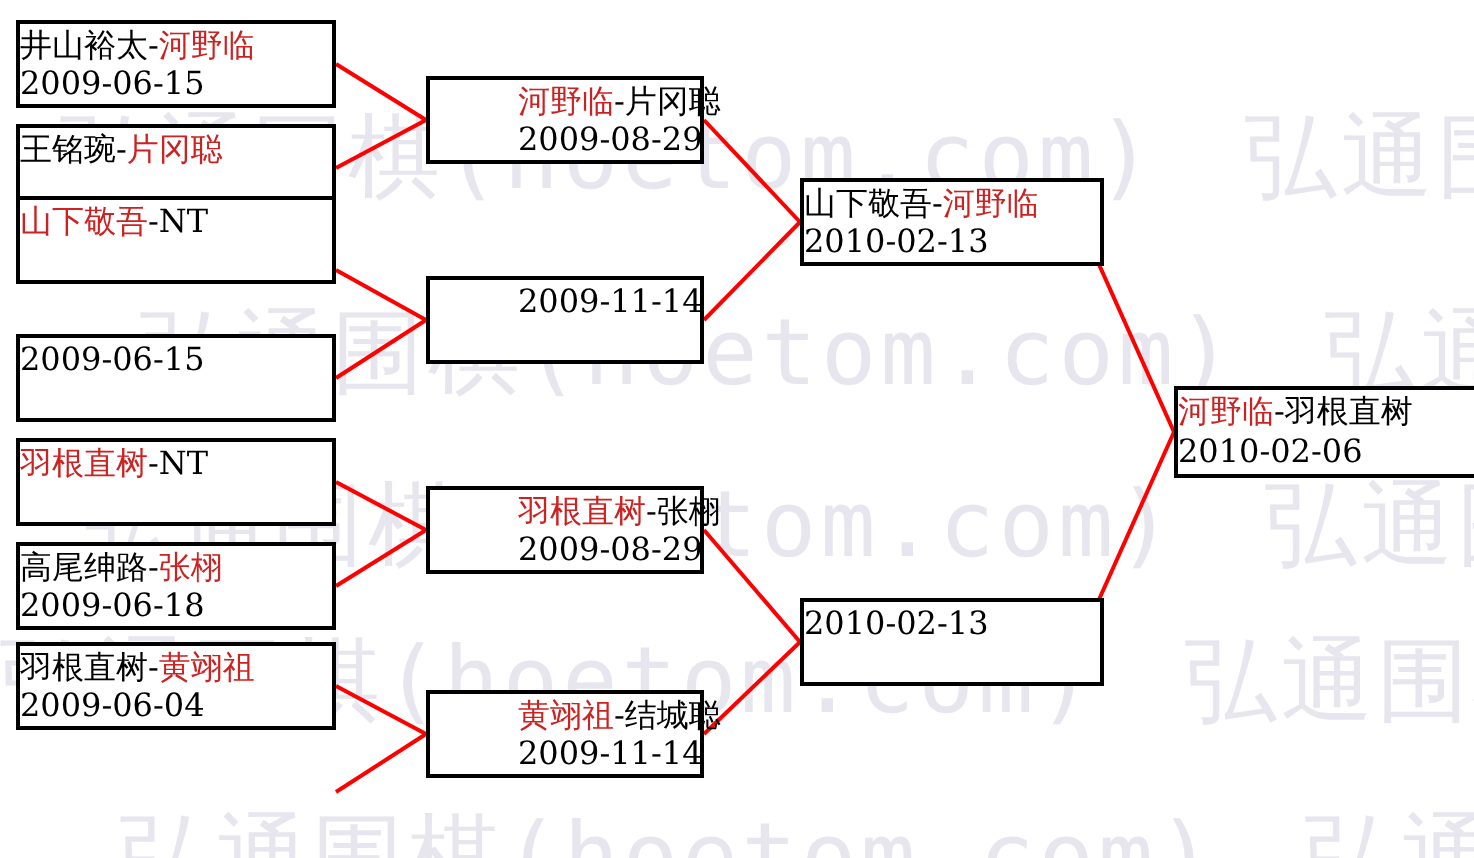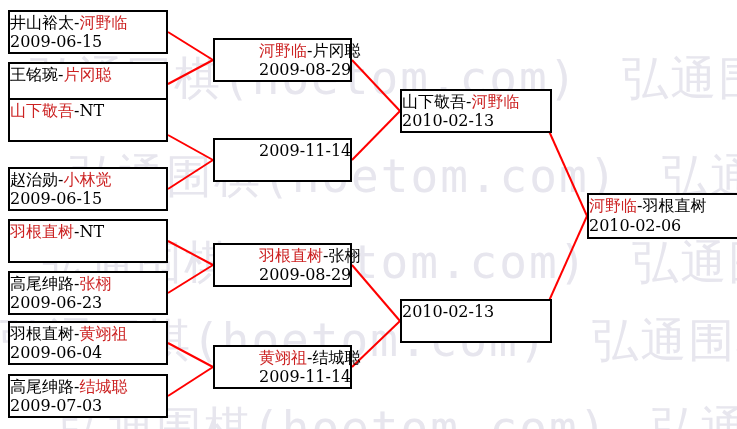--- a/index.html
+++ b/index.html
@@ -70,38 +70,33 @@
     <div class="dateline">2009-06-15</div>
   </div>
   <div class="box c1" style="top:62px">
     <div class="nameline"><span>王铭琬</span><span>-</span><span class="red">片冈聪</span></div>
   </div>
   <div class="box c1" style="top:98px">
     <div class="nameline"><span class="red">山下敬吾</span><span>-</span><span>NT</span></div>
     <div class="dateline"></div>
   </div>
   <div class="box c1" style="top:167px">
-    <div class="nameline"><span>赵治勋</span><span>-</span><span class="red">小林觉</span></div>
     <div class="dateline">2009-06-15</div>
   </div>
   <div class="box c1" style="top:219px">
     <div class="nameline"><span class="red">羽根直树</span><span>-</span><span>NT</span></div>
     <div class="dateline"></div>
   </div>
   <div class="box c1" style="top:271px">
     <div class="nameline"><span>高尾绅路</span><span>-</span><span class="red">张栩</span></div>
-    <div class="dateline">2009-06-23</div>
+    <div class="dateline">2009-06-18</div>
   </div>
   <div class="box c1" style="top:321px">
     <div class="nameline"><span>羽根直树</span><span>-</span><span class="red">黄翊祖</span></div>
     <div class="dateline">2009-06-04</div>
-  </div>
-  <div class="box c1" style="top:374px">
-    <div class="nameline"><span>高尾绅路</span><span>-</span><span class="red">结城聪</span></div>
-    <div class="dateline">2009-07-03</div>
   </div>
 
   <div class="box c2" style="top:38px">
     <div class="nameline"><span class="red">河野临</span><span>-</span><span>片冈聪</span></div>
     <div class="dateline">2009-08-29</div>
   </div>
   <div class="box c2" style="top:138px">
     <div class="dateline">2009-11-14</div>
   </div>
   <div class="box c2" style="top:243px">

